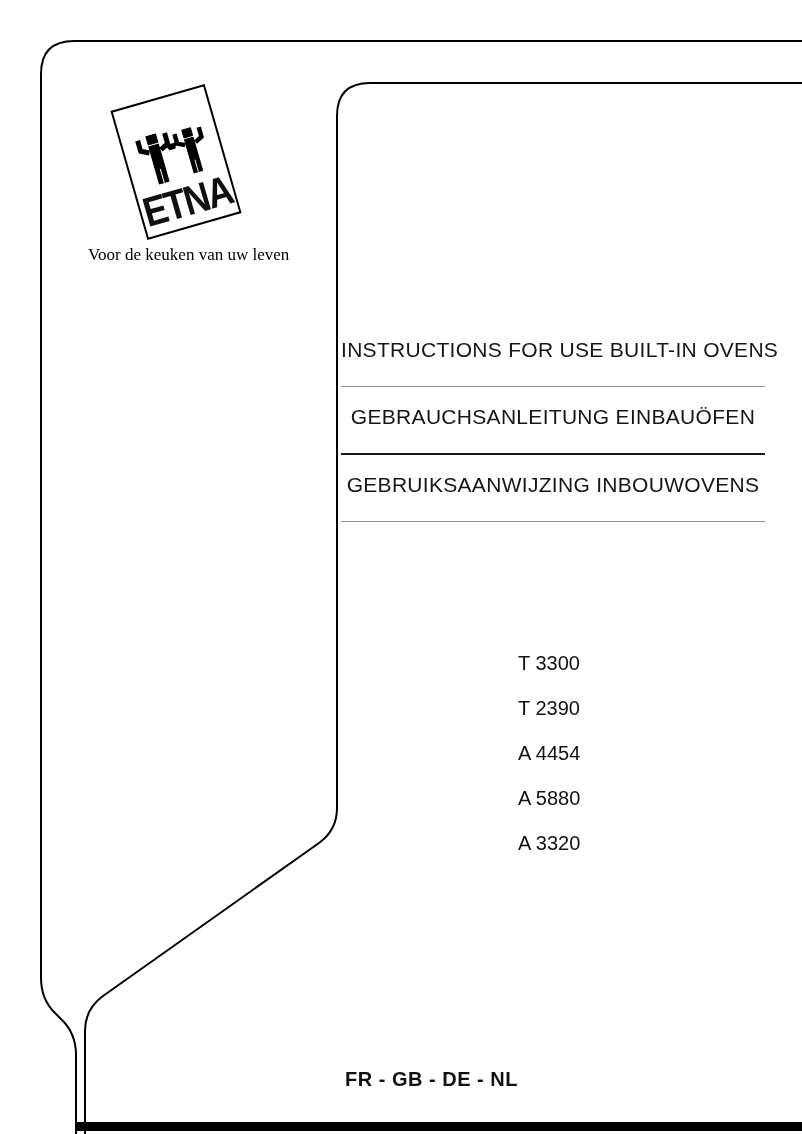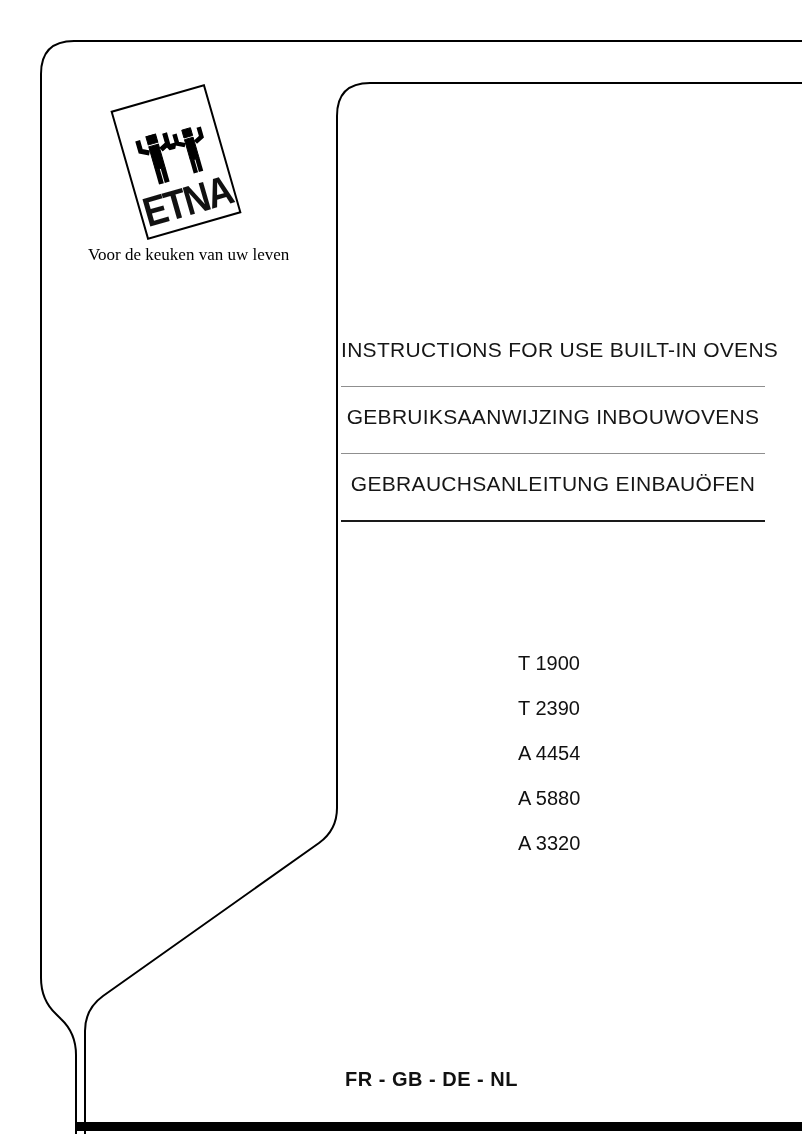--- a/index.html
+++ b/index.html
@@ -128,31 +128,31 @@
   </div>
 
   <div class="tagline">Voor de keuken van uw leven</div>
 
   <div class="titles">
     <div class="tblock">
       <div class="title">INSTRUCTIONS FOR USE BUILT-IN OVENS</div>
       <div class="rule"></div>
     </div>
     <div class="tblock">
+      <div class="title">GEBRAUCHSANLEITUNG EINBAUÖFEN</div>
+      <div class="rule strong"></div>
+    </div>
+    <div class="tblock">
       <div class="title">GEBRUIKSAANWIJZING INBOUWOVENS</div>
       <div class="rule"></div>
-    </div>
-    <div class="tblock">
-      <div class="title">GEBRAUCHSANLEITUNG EINBAUÖFEN</div>
-      <div class="rule strong"></div>
     </div>
   </div>
 
   <div class="models">
-    <div class="model">T 1900</div>
+    <div class="model">T 3300</div>
     <div class="model">T 2390</div>
     <div class="model">A 4454</div>
     <div class="model">A 5880</div>
     <div class="model">A 3320</div>
   </div>
 
   <div class="languages">FR - GB - DE - NL</div>
 
 </div>
 

